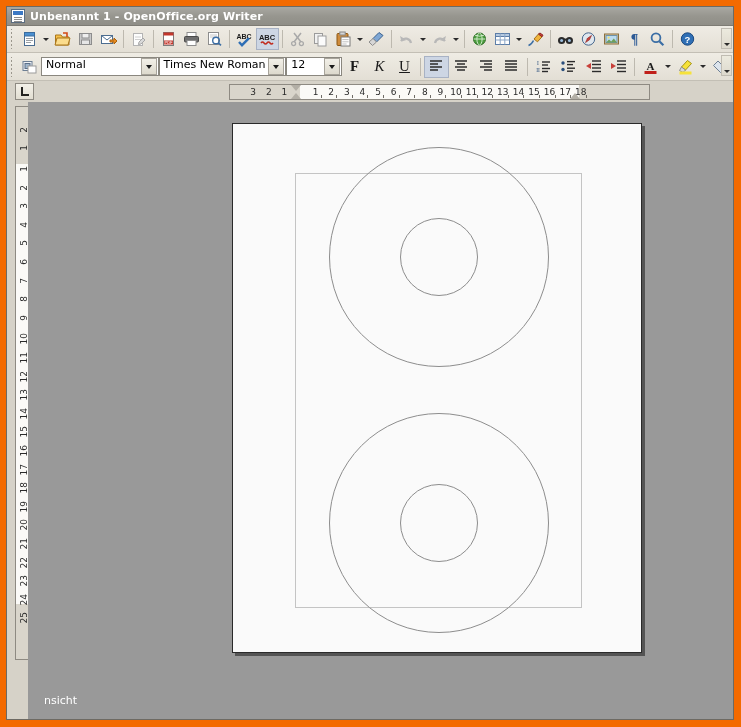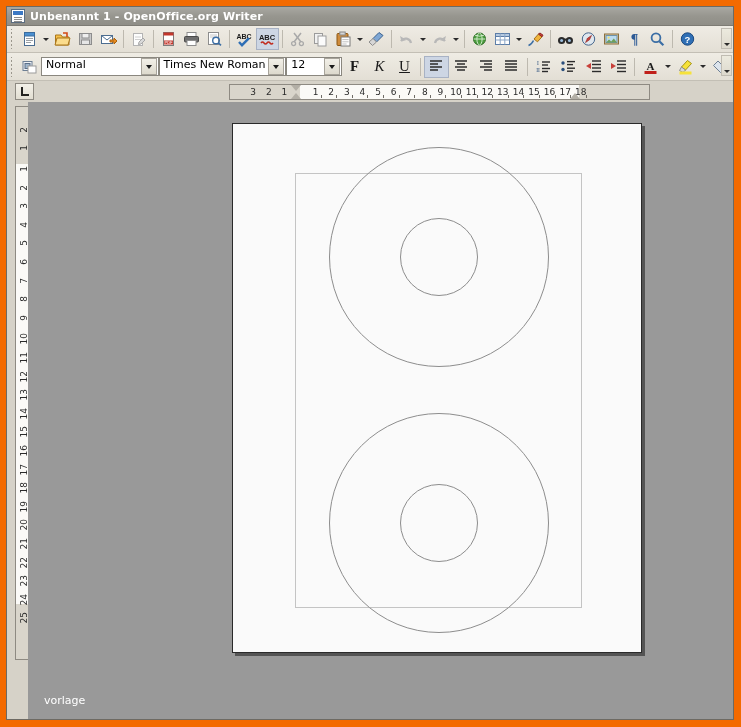--- a/index.html
+++ b/index.html
@@ -868,18 +868,18 @@
       <div class="page">
         <div class="frame" style="left:62px;top:49px;width:287px;height:435px;"></div>
 
         <div class="disc" style="left:96px;top:23px;width:220px;height:220px;"></div>
         <div class="disc" style="left:167px;top:94px;width:78px;height:78px;"></div>
 
         <div class="disc" style="left:96px;top:289px;width:220px;height:220px;"></div>
         <div class="disc" style="left:167px;top:360px;width:78px;height:78px;"></div>
       </div>
 
-      <div class="statusword">vorlage</div>
+      <div class="statusword">nsicht</div>
     </div>
   </div>
 
 </div>
 </div>
 
 </body></html>

